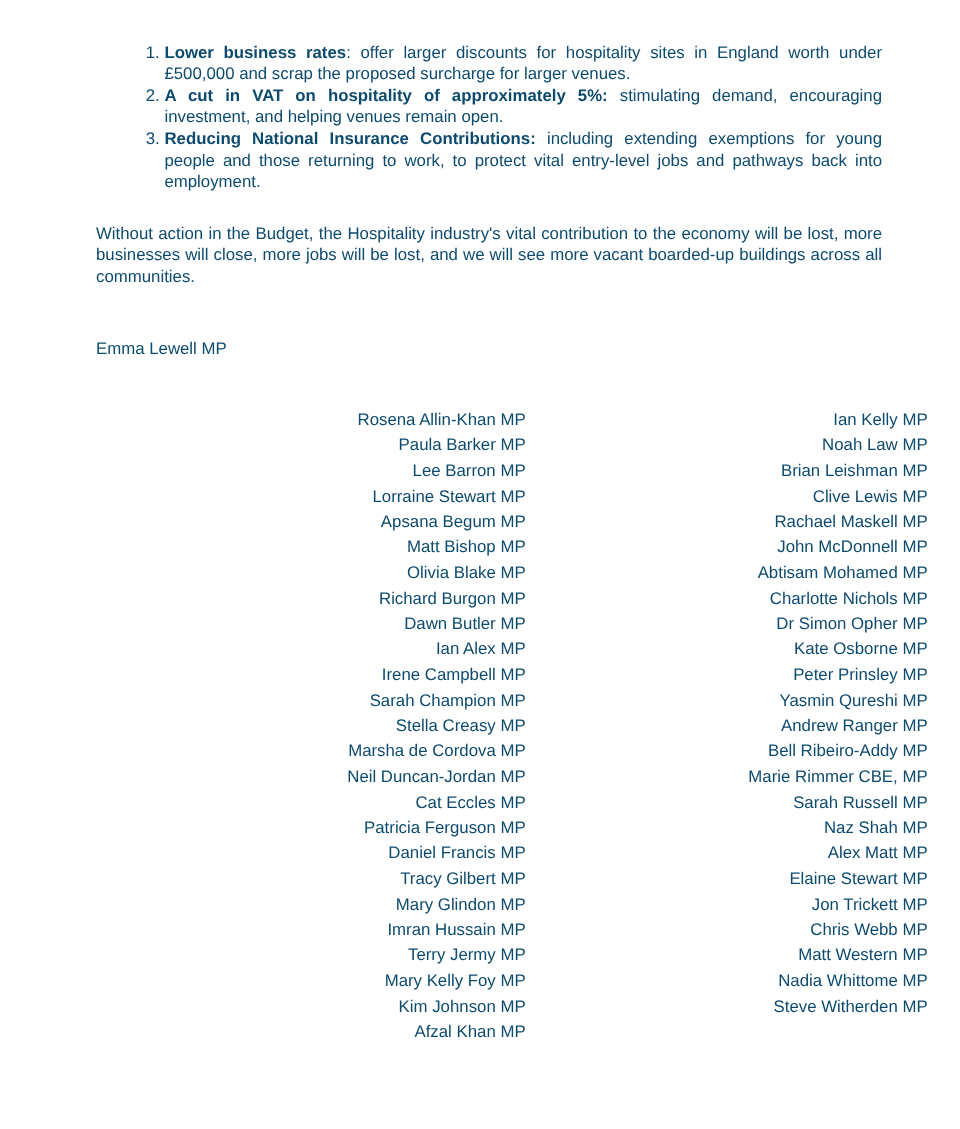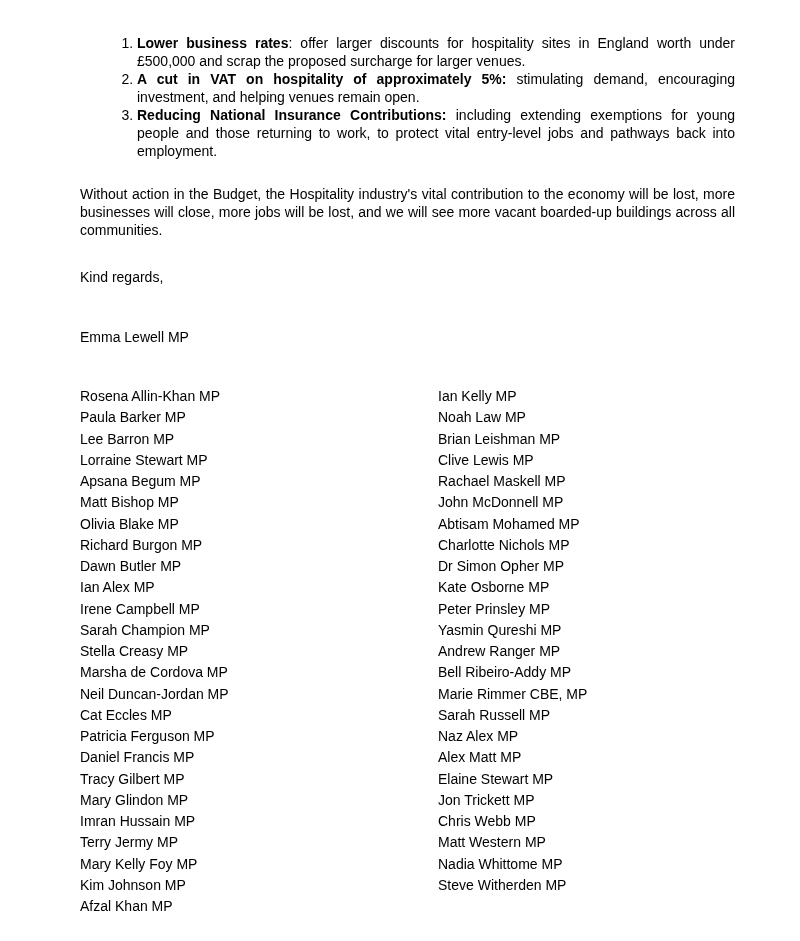--- a/index.html
+++ b/index.html
@@ -9,21 +9,21 @@
   }
   .page {
     position: relative;
     width: 800px;
     height: 941px;
     box-sizing: border-box;
     background: #ffffff;
     padding: 34px 27px 24px 80px;
     font-family: "Liberation Sans", "DejaVu Sans", sans-serif;
     font-size: 14px;
-    color: #000000;
+    color: #0c4a6e;
     overflow: hidden;
   }
   .demands-list {
     margin: 0;
     padding-left: 57px;
     width: 598px;
     box-sizing: content-box;
   }
   .demands-list li {
     text-align: justify;
@@ -55,36 +55,36 @@
   .sig-col-left {
     width: 358px;
     flex: 0 0 358px;
   }
   .sig-col-right {
     flex: 1;
   }
   .name-line {
     line-height: 21.25px;
     white-space: nowrap;
+    text-align: right;
   }
 </style>
 </head>
 <body>
 
 <div class="page">
 
   <ol class="demands-list">
     <li><span class="demand-title">Lower business rates</span><span>: offer larger discounts for hospitality sites in England worth under £500,000 and scrap the proposed surcharge for larger venues.</span></li>
     <li><span class="demand-title">A cut in VAT on hospitality of approximately 5%:</span><span> stimulating demand, encouraging investment, and helping venues remain open.</span></li>
     <li><span class="demand-title">Reducing National Insurance Contributions:</span><span> including extending exemptions for young people and those returning to work, to protect vital entry-level jobs and pathways back into employment.</span></li>
   </ol>
 
   <p class="body-para">Without action in the Budget, the Hospitality industry's vital contribution to the economy will be lost, more businesses will close, more jobs will be lost, and we will see more vacant boarded-up buildings across all communities.</p>
 
-  <p class="closing-line">Kind regards,</p>
 
   <p class="signature-line">Emma Lewell MP</p>
 
   <div class="signatories">
     <div class="sig-col-left">
         <div class="name-line">Rosena Allin-Khan MP</div>
         <div class="name-line">Paula Barker MP</div>
         <div class="name-line">Lee Barron MP</div>
         <div class="name-line">Lorraine Stewart MP</div>
         <div class="name-line">Apsana Begum MP</div>
@@ -119,21 +119,21 @@
         <div class="name-line">Abtisam Mohamed MP</div>
         <div class="name-line">Charlotte Nichols MP</div>
         <div class="name-line">Dr Simon Opher MP</div>
         <div class="name-line">Kate Osborne MP</div>
         <div class="name-line">Peter Prinsley MP</div>
         <div class="name-line">Yasmin Qureshi MP</div>
         <div class="name-line">Andrew Ranger MP</div>
         <div class="name-line">Bell Ribeiro-Addy MP</div>
         <div class="name-line">Marie Rimmer CBE, MP</div>
         <div class="name-line">Sarah Russell MP</div>
-        <div class="name-line">Naz Alex MP</div>
+        <div class="name-line">Naz Shah MP</div>
         <div class="name-line">Alex Matt MP</div>
         <div class="name-line">Elaine Stewart MP</div>
         <div class="name-line">Jon Trickett MP</div>
         <div class="name-line">Chris Webb MP</div>
         <div class="name-line">Matt Western MP</div>
         <div class="name-line">Nadia Whittome MP</div>
         <div class="name-line">Steve Witherden MP</div>
       </div>
   </div>
 

